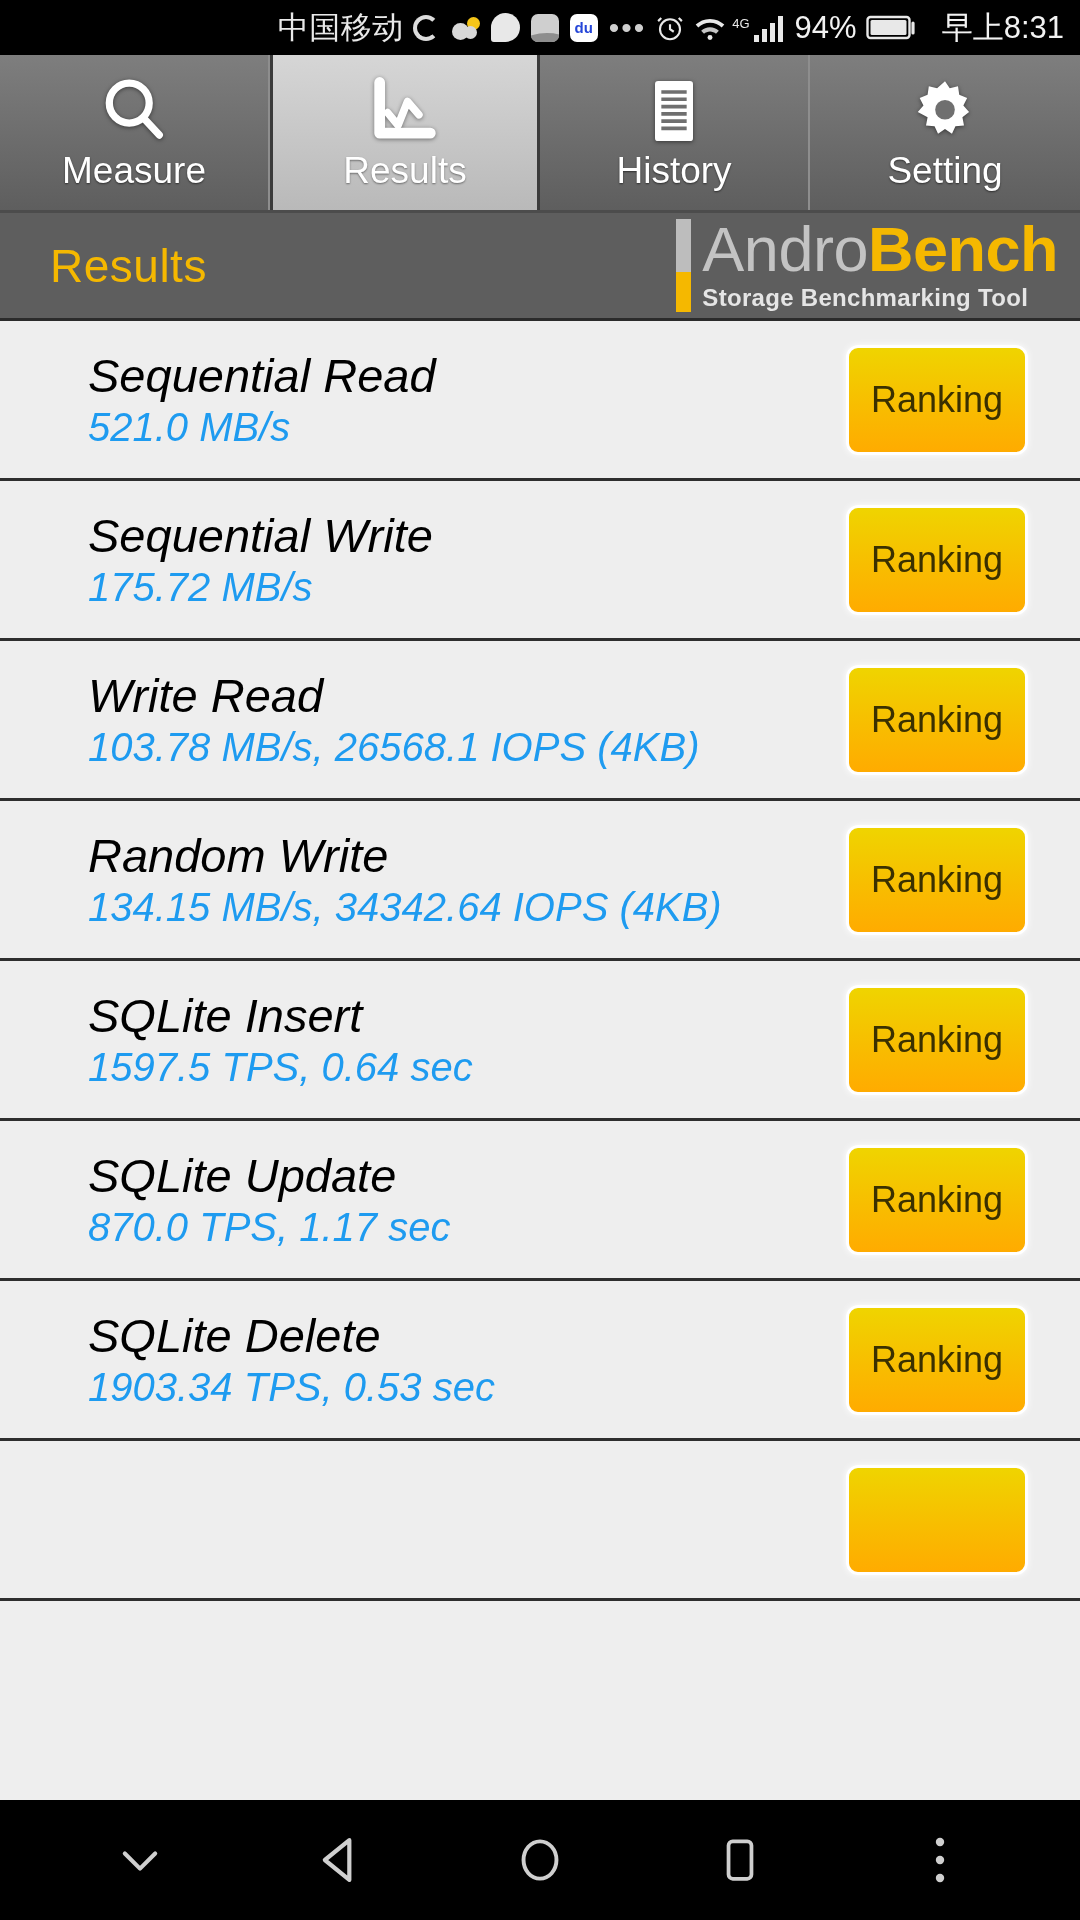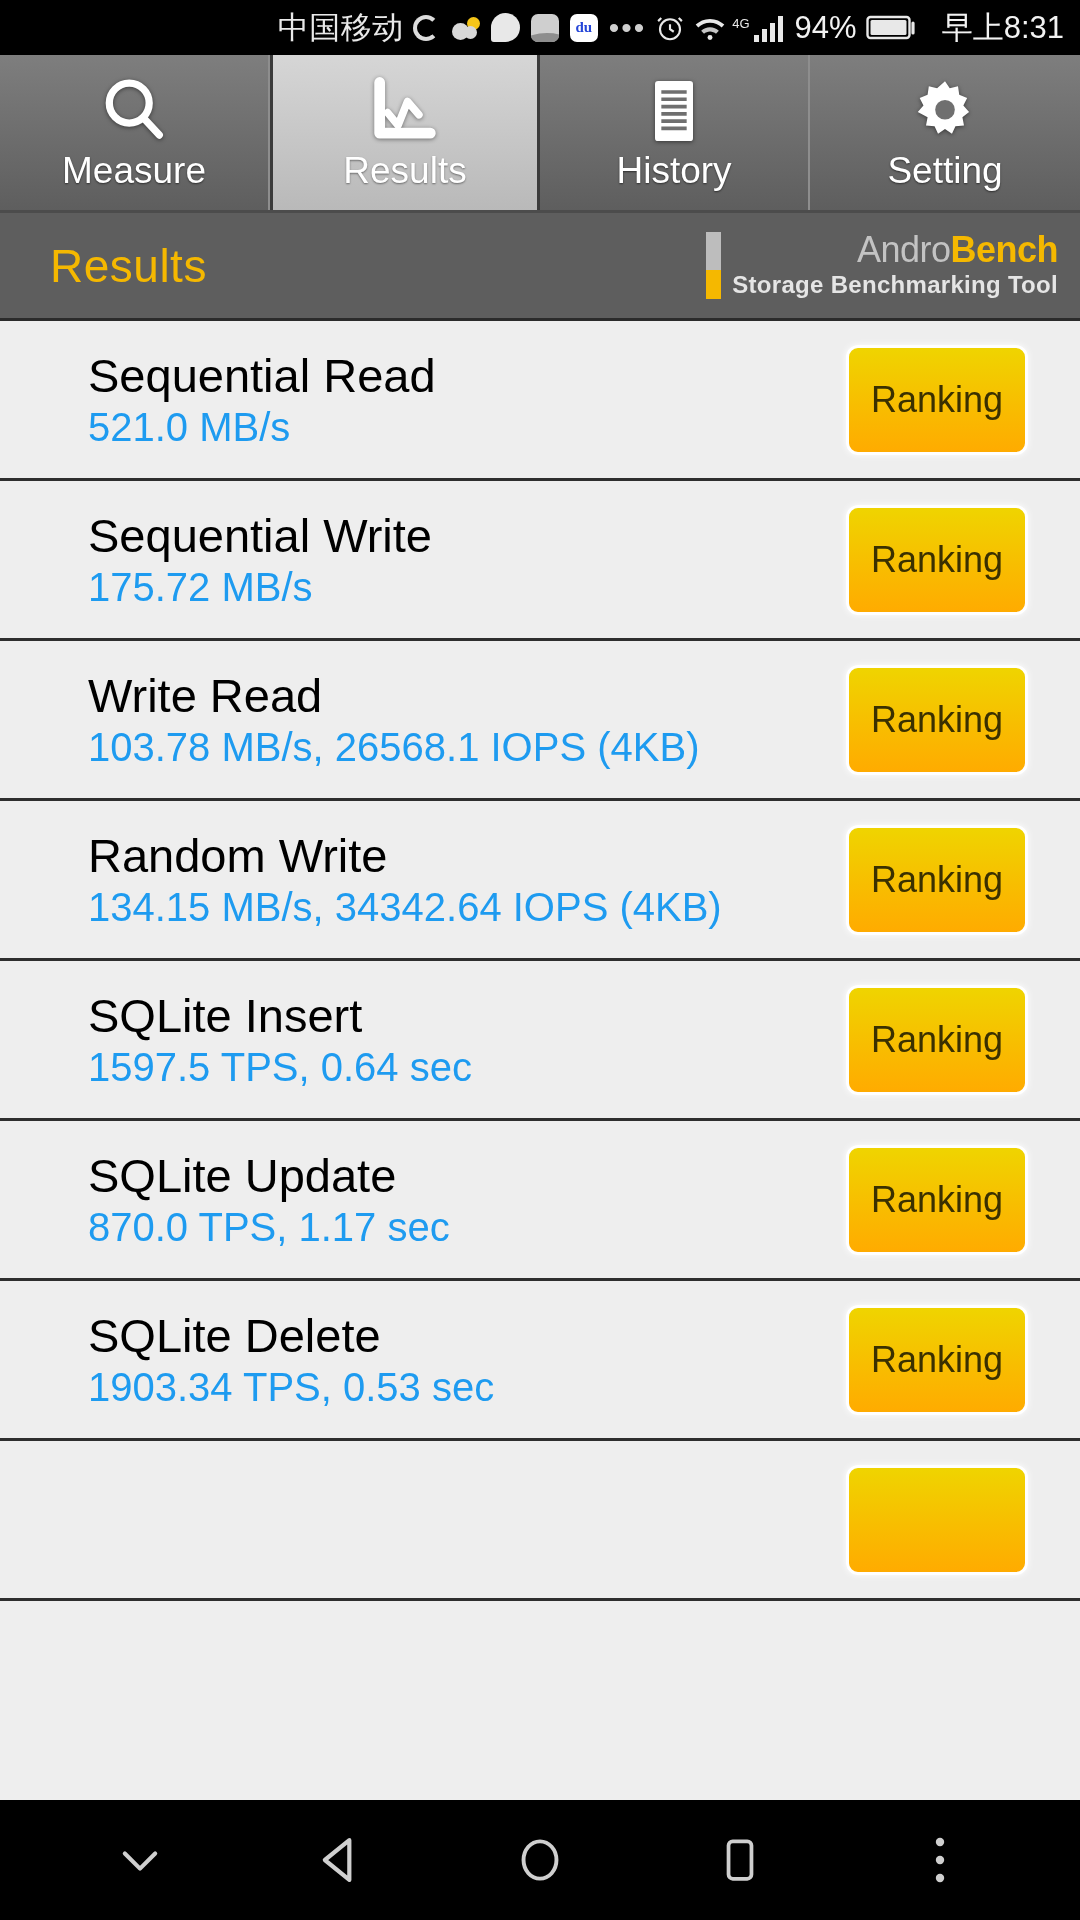--- a/index.html
+++ b/index.html
@@ -39,21 +39,21 @@
     width:28px; height:28px; background:#cfcfcf; border-radius:7px;
     margin-left:11px; position:relative; overflow:hidden;
   }
   .sq-ic::after{ content:""; position:absolute; left:-4px; bottom:-5px; width:40px;
     height:14px; background:#8e8e8e; border-radius:50% 50% 0 0; }
   .qq-ic { width:29px; height:29px; margin-left:11px; position:relative; }
   .qq-ic::before { content:""; position:absolute; inset:0; background:#e8e8e8;
      border-radius:50% 50% 50% 10%; }
   .du-ic { width:28px; height:28px; background:#fff; border-radius:7px;
      margin-left:11px; display:flex; align-items:center; justify-content:center;
-     font-size:15px; color:#2546d8; font-weight:bold;font-family:Liberation Serif, serif; }
+     font-size:15px; color:#2546d8; font-weight:bold; }
 
   
   .tabbar {
     height:158px; flex:0 0 158px; display:flex;
     background:linear-gradient(#7d7d7d,#606060);
     border-bottom:3px solid #4c4c4c;
   }
   .tab {
     flex:1 1 25%; display:flex; flex-direction:column;
     align-items:center; justify-content:center;
@@ -80,38 +80,38 @@
     height:108px; flex:0 0 108px; background:#5e5e5e;
     display:flex; align-items:center; justify-content:space-between;
     padding:0 22px 0 50px; border-bottom:3px solid #2b2b2b;
   }
   .page-title { font-size:46px; color:#f5b800; letter-spacing:.5px; }
   .logo { display:flex; align-items:stretch; }
   .logo-bar { width:15px; display:flex; flex-direction:column; margin-right:11px; }
   .logo-bar .b1 { flex:1.35; background:#bdbdbd; }
   .logo-bar .b2 { flex:1; background:#f5b800; }
   .logo-text { display:flex; flex-direction:column; justify-content:center; }
-  .logo-main { font-size:36px; line-height:.98; letter-spacing:-.5px;text-align:right; }
+  .logo-main { font-size:63px; line-height:.98; letter-spacing:-.5px;text-align:right; }
   .logo-main .andro { color:#c3c3c3; }
   .logo-main .bench { color:#f5b800; font-weight:bold; }
   .logo-sub {
     font-size:24px; color:#e5e5e5; font-weight:bold; margin-top:3px;
     letter-spacing:.3px;
   }
 
   
   .list { flex:1 1 auto; background:#eeeeee; overflow:hidden; }
   .row {
     height:160px; display:flex; align-items:center;
     justify-content:space-between;
     padding:0 52px 0 88px;
     border-bottom:3px solid #2e2e2e;
     background:#eeeeee;
   }
-  .row-text { display:flex; flex-direction:column; gap:6px; }
+  .row-text { display:flex; flex-direction:column; gap:6px;font-style:italic; }
   .row-title { font-size:47px; color:#000000; line-height:1.05; }
   .row-value { font-size:40px; color:#1e9bf0; line-height:1.05; }
   .ranking-btn {
     width:182px; height:110px; border-radius:12px;
     background:linear-gradient(#efd400,#ffab00);
     border:3px solid #ffffff;
     box-shadow:0 0 7px rgba(255,255,255,.95);
     display:flex; align-items:center; justify-content:center;
     font-size:36px; color:#3a3000;
   }

